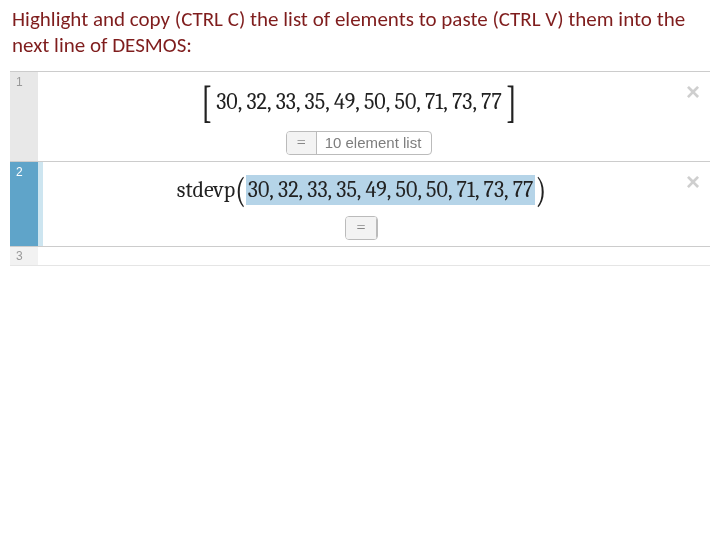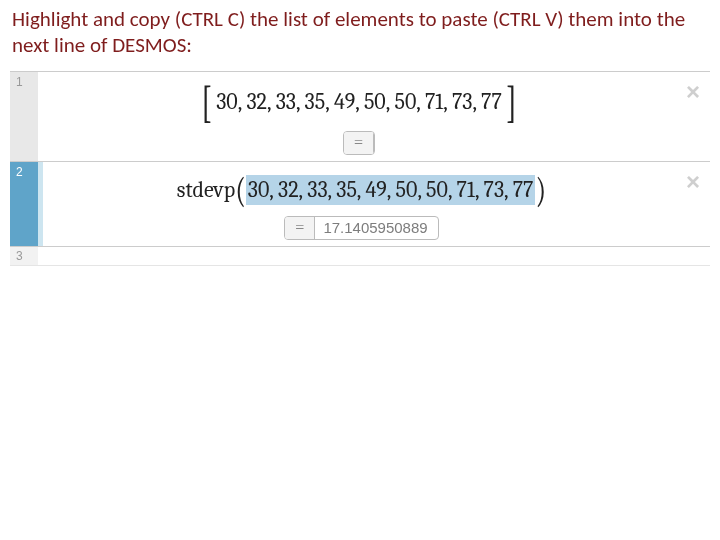--- a/index.html
+++ b/index.html
@@ -140,40 +140,40 @@
     <div class="row-body">
       <span class="close-x">×</span>
       <div class="expr">
         <span class="bracket">[</span>
         <span> 30, 32, 33, 35, 49, 50, 50, 71, 73, 77 </span>
         <span class="bracket">]</span>
       </div>
       <div class="result-bar">
         <div class="result-pill">
           <div class="eq-box">=</div>
+          <div class="result-text">10 element list</div>
         </div>
       </div>
     </div>
   </div>
 
   <div class="row">
     <div class="row-num selected">2</div>
     <div class="selected-bar"></div>
     <div class="row-body">
       <span class="close-x">×</span>
       <div class="expr">
         <span>stdevp</span>
           <span class="paren">(</span>
           <span class="highlight"> 30, 32, 33, 35, 49, 50, 50, 71, 73, 77 </span>
           <span class="paren">)</span>
       </div>
       <div class="result-bar">
         <div class="result-pill">
           <div class="eq-box">=</div>
-          <div class="result-text">17.1405950889</div>
         </div>
       </div>
     </div>
   </div>
 
   <div class="row3">
     <div class="row-num">3</div>
   </div>
 
 </div>

